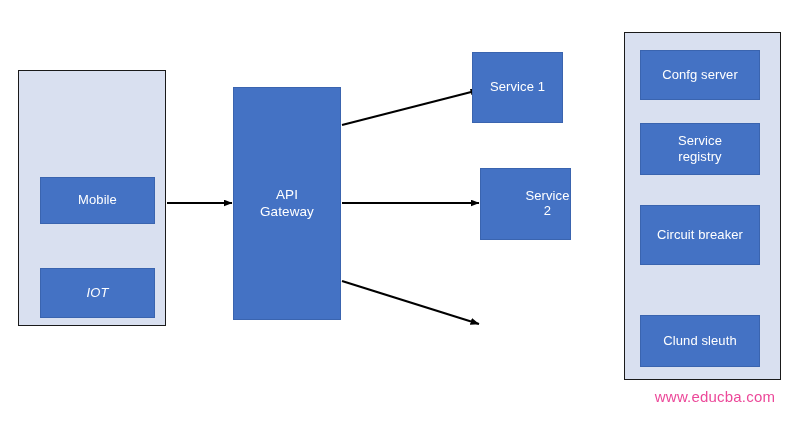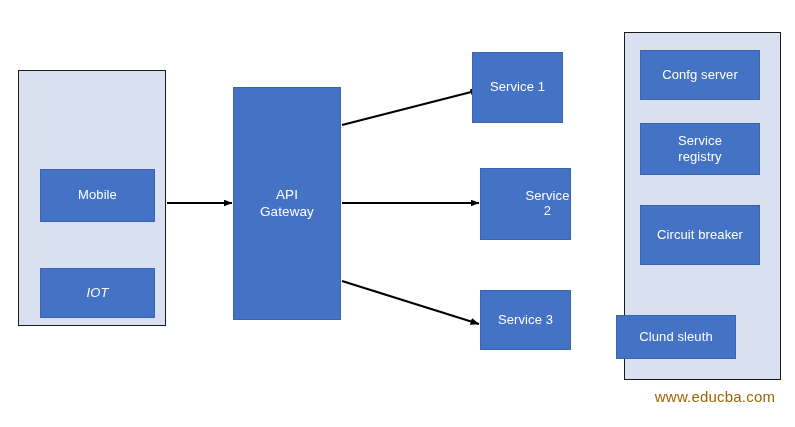--- a/index.html
+++ b/index.html
@@ -52,62 +52,62 @@
     align-items: center;
     justify-content: center;
     letter-spacing: 0.1px;
   }
   .node.two-line {
     line-height: 1.25;
   }
 
   
   #node-browser { left: 40px;  top: 87px;  width: 115px; height: 51px; }
-  #node-mobile  { left: 40px;  top: 169px; width: 115px; height: 53px; }
+  #node-mobile  { left: 40px;  top: 177px; width: 115px; height: 47px; }
   #node-iot     { left: 40px;  top: 268px; width: 115px; height: 50px; font-style: italic; }
 
   
   #node-gateway {
     left: 233px;
     top: 87px;
     width: 108px;
     height: 233px;
     font-size: 13.5px;
   }
 
   
   #node-service-1 { left: 472px; top: 52px;  width: 91px; height: 71px; }
   #node-service-2 { left: 480px; top: 168px; width: 91px; height: 72px; padding-left: 44px; }
   #node-service-3 { left: 480px; top: 290px; width: 91px; height: 60px; }
 
   
   #node-config-server    { left: 640px; top: 50px;  width: 120px; height: 50px; }
   #node-service-registry { left: 640px; top: 123px; width: 120px; height: 52px; }
   #node-circuit-breaker  { left: 640px; top: 205px; width: 120px; height: 60px; }
-  #node-cloud-sleuth     { left: 616px; top: 315px; width: 120px; height: 44px; }
+  #node-cloud-sleuth     { left: 640px; top: 315px; width: 120px; height: 52px; }
 
   
   #arrows {
     position: absolute;
     left: 0;
     top: 0;
     width: 795px;
     height: 427px;
     pointer-events: none;
   }
 
   
   #watermark {
     position: absolute;
     left: 645px;
     top: 388px;
     width: 140px;
     text-align: center;
     font-size: 15px;
-    color: #a16207;
+    color: #ec4899;
     letter-spacing: 0.2px;
   }
 </style>
 </head>
 <body>
 
 <div id="canvas">
 
   <svg id="arrows" viewBox="0 0 795 427" xmlns="http://www.w3.org/2000/svg">
     <defs>
@@ -144,23 +144,20 @@
   </div>
 
   <div class="node" id="node-service-1">
     <span>Service 1</span>
   </div>
 
   <div class="node" id="node-service-2">
     <span>Service 2</span>
   </div>
 
-  <div class="node" id="node-service-3">
-    <span>Service 3</span>
-  </div>
 
   <div class="panel" id="support-panel"></div>
 
   <div class="node two-line" id="node-service-registry">
     <span>
       <span>Service</span><br>
       <span>registry</span>
     </span>
   </div>
 

